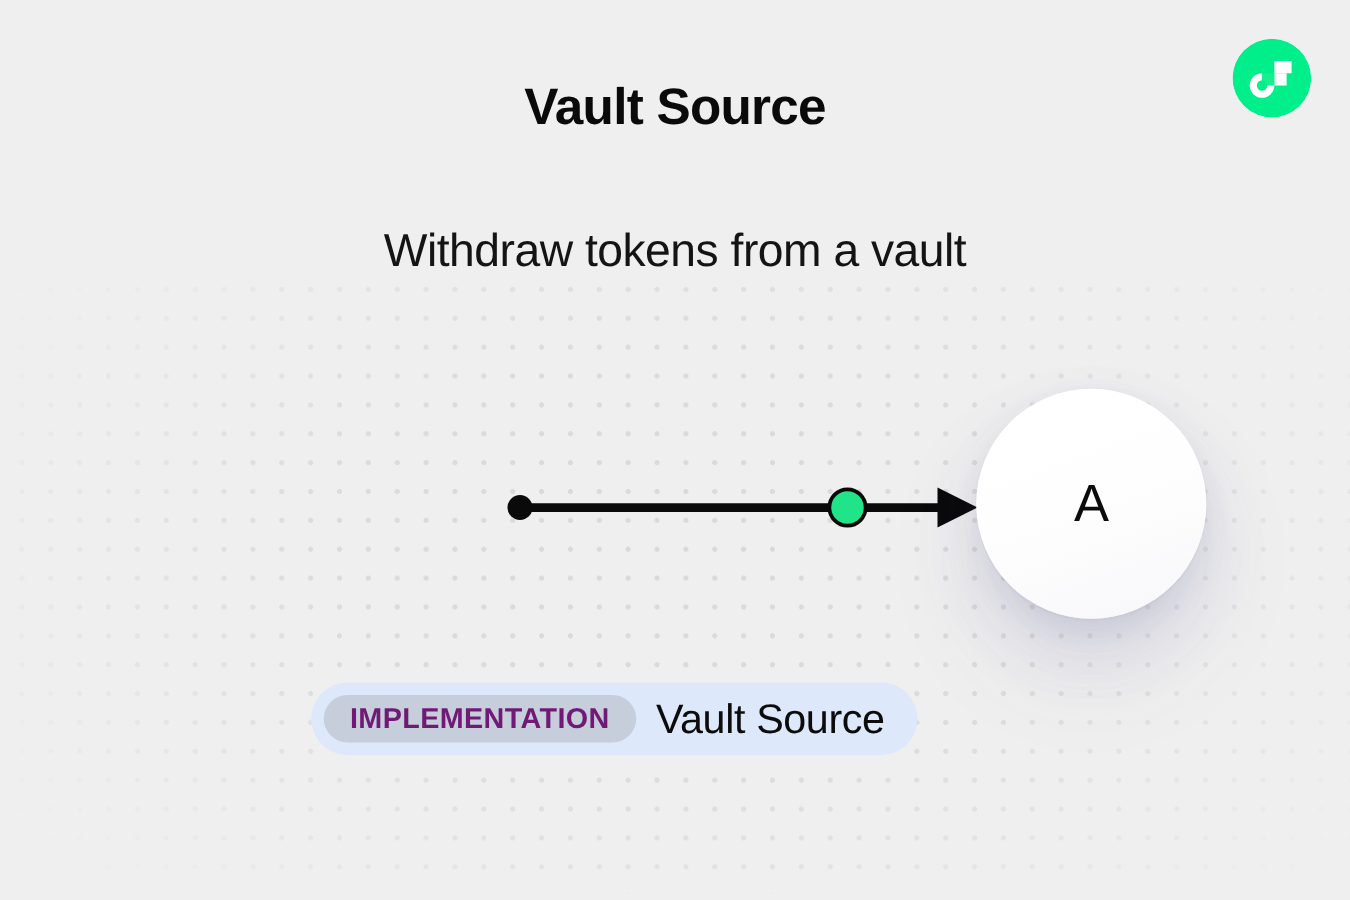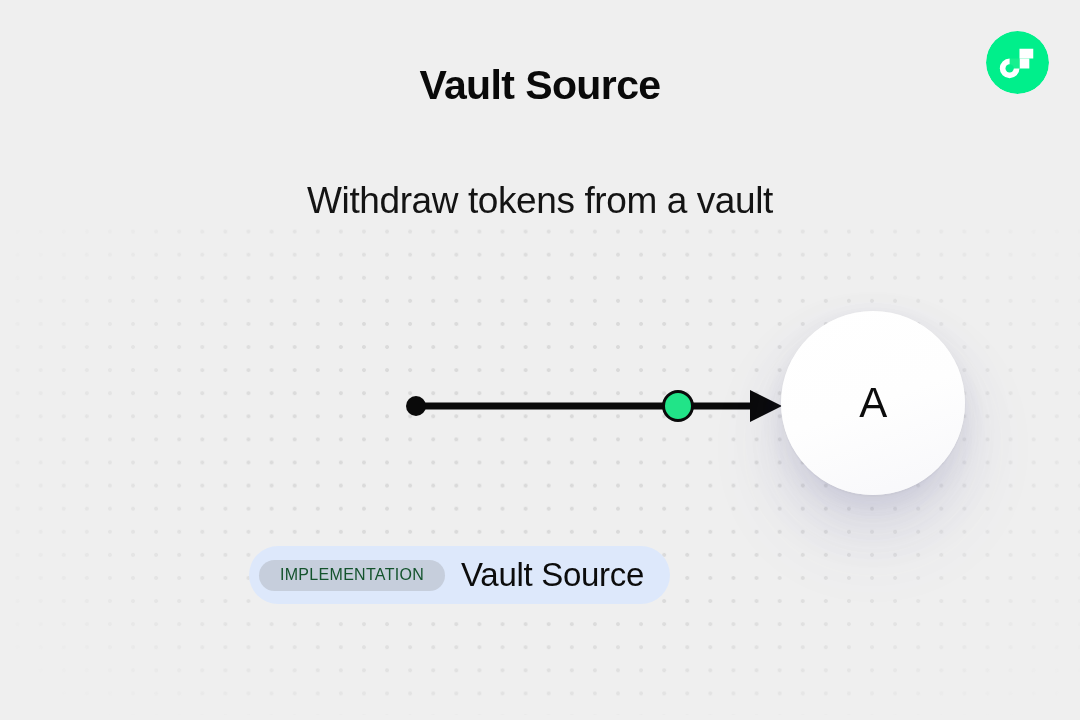--- a/index.html
+++ b/index.html
@@ -177,25 +177,25 @@
     border-radius: 29px;
     background: #dde8fb;
     display: flex;
     align-items: center;
     padding: 0 26px 0 10px;
     gap: 16px;
     pointer-events: auto;
   }
   #implementation-chip {
     background: #c6cedc;
-    color: #14532d;
+    color: #701a75;
     border-radius: 22px;
     padding: 7px 21px 8px 21px;
-    font-size: 16px;
-    font-weight: 400;
+    font-size: 23px;
+    font-weight: 700;
     letter-spacing: 0.3px;
     line-height: 1;
   }
   #implementation-name {
     font-size: 33px;
     font-weight: 400;
     color: #0c0c0c;
     letter-spacing: -0.3px;
   }
 </style>

